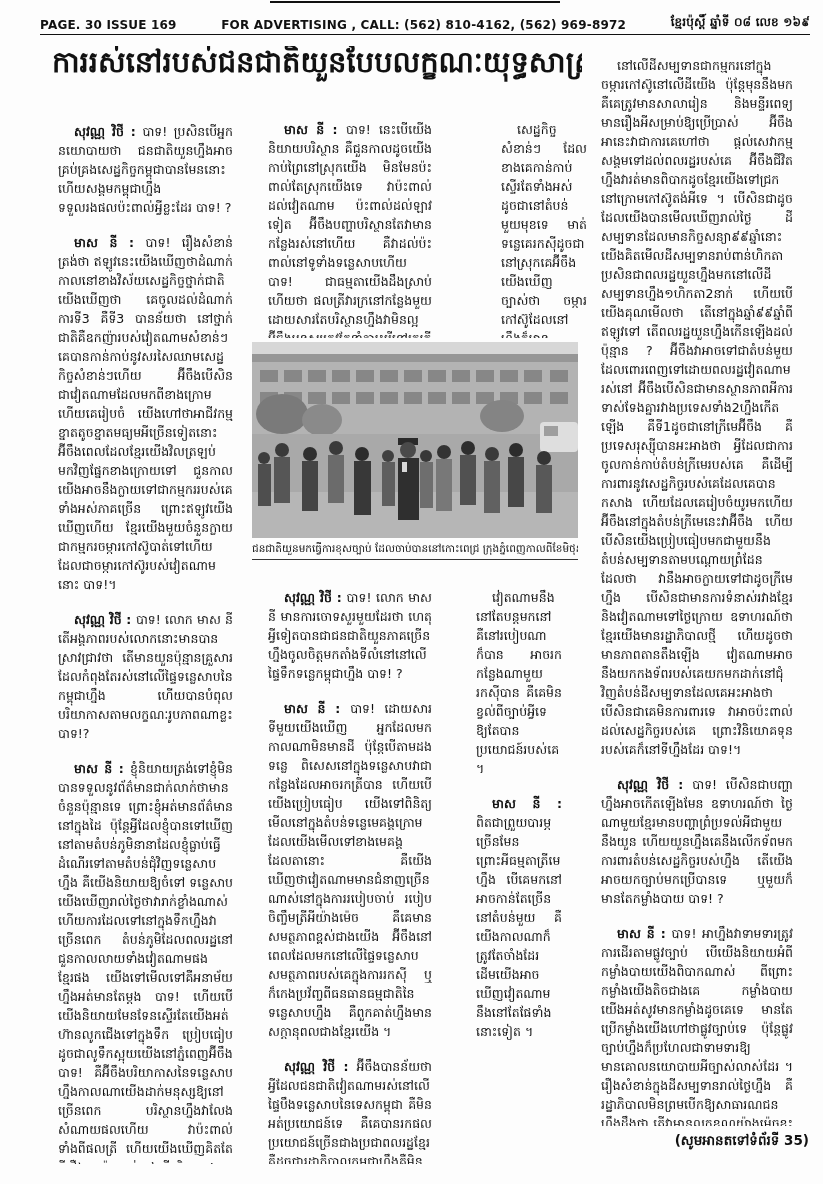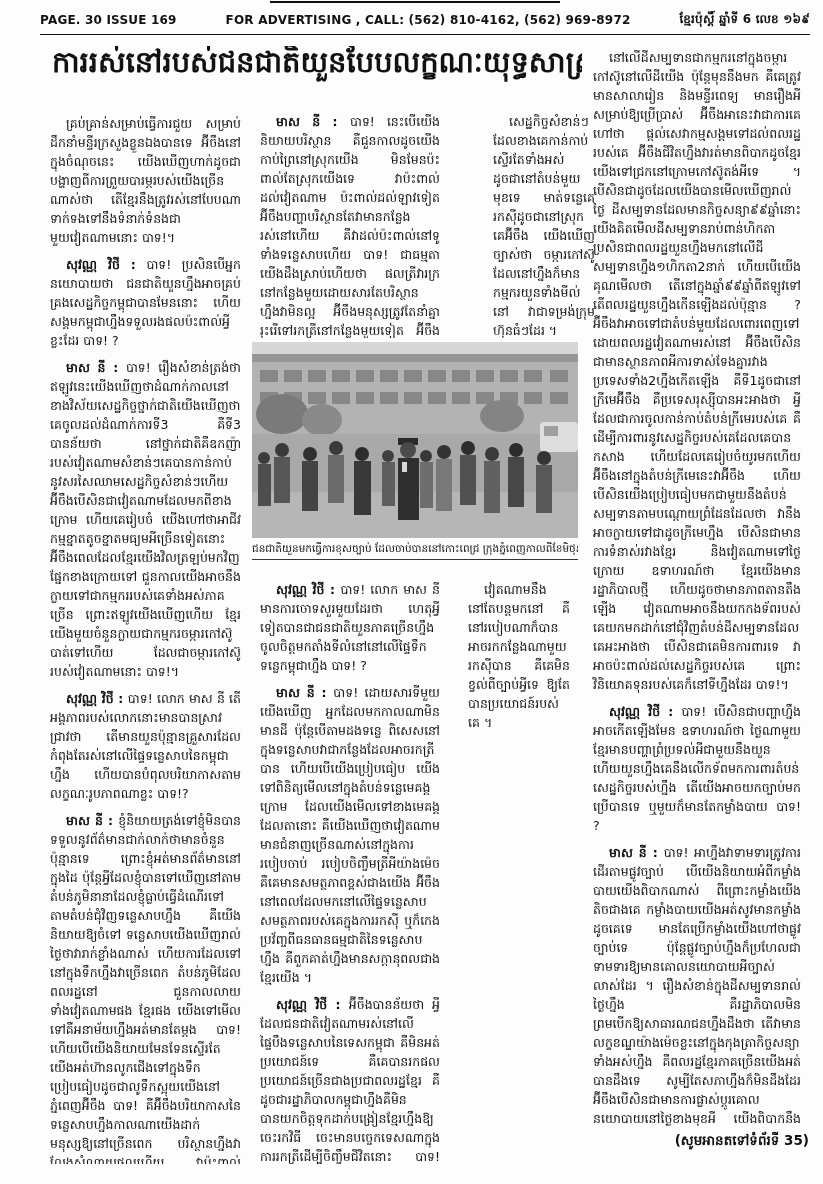--- a/index.html
+++ b/index.html
@@ -3,31 +3,31 @@
 <meta charset="utf-8">
 <style>
   html,body{margin:0;padding:0;}
   body{
     width:823px;height:1184px;position:relative;background:#fdfdfd;color:#111;
     font-family:"DejaVu Sans",sans-serif;overflow:hidden;
   }
   .rule{position:absolute;background:#111;}
   
   .masthead{position:absolute;left:40px;top:8px;width:770px;height:24px;
-    display:flex;justify-content:space-between;align-items:center;
+    display:flex;justify-content:space-between;align-items:flex-end;
     font-weight:bold;font-size:12px;letter-spacing:.2px;}
   .masthead .cell{white-space:nowrap;}
   .headline{
     position:absolute;left:52px;top:46px;width:530px;height:58px;
     font-size:29px;font-weight:bold;line-height:1.15;white-space:nowrap;overflow:hidden;
   }
   
   .col{position:absolute;overflow:hidden;text-align:justify;
     font-size:12.5px;line-height:19px;}
-  .col p{margin:8px;text-indent:16px;}
+  .col p{margin:16px;text-indent:16px;}
   .col p b{font-weight:bold;}
   #col1{left:42px; top:106px; width:207px; height:1058px;}
   #col2-top{left:252px; top:104px; width:196px; height:234px;}
   #col3-top{left:485px; top:104px; width:118px; height:234px;}
   #col2-bottom{left:252px; top:572px; width:196px; height:592px;}
   #col3-bottom{left:460px; top:572px; width:118px; height:592px;}
   #col4{left:585px; top:40px; width:224px; height:1086px;}
   
   .photo-wrap{position:absolute;left:252px;top:342px;width:326px;height:224px;}
   .photo{width:326px;height:196px;display:block;background:#bdbdbd;}
@@ -40,46 +40,46 @@
   }
 </style>
 </head>
 <body>
 
 <div class="rule" style="left:270px;top:1px;width:290px;height:2px;"></div>
 
 <div class="masthead">
   <span class="cell">PAGE. 30  ISSUE 169</span>
   <span class="cell">FOR ADVERTISING ,  CALL: (562) 810-4162, (562) 969-8972</span>
-  <span class="cell">ខ្មែរប៉ុស្ដិ៍ ឆ្នាំទី 6  លេខ ១៦៩</span>
+  <span class="cell">ខ្មែរប៉ុស្ដិ៍ ឆ្នាំទី ០៨  លេខ ១៦៩</span>
 </div>
 <div class="rule" style="left:40px;top:34px;width:770px;height:1px;"></div>
 
 <div class="headline">ការរស់នៅរបស់ជនជាតិយួនបែបលក្ខណៈយុទ្ធសាស្ត្រ...</div>
 
 <div class="col" id="col1">
-    <p>គ្រប់គ្រាន់សម្រាប់ធ្វើការជួយ សម្រាប់ដឹកនាំមន្ទីរក្រសួងខ្លួនឯងបានទេ អ៊ីចឹងនៅក្នុងចំណុចនេះ យើងឃើញហាក់ដូចជាបង្ហាញពីការព្រួយបារម្ភរបស់យើងច្រើនណាស់ថា តើខ្មែរនឹងត្រូវរស់នៅបែបណាទាក់ទងទៅនឹងទំនាក់ទំនងជាមួយវៀតណាមនោះ បាទ!។</p>
     <p><b>សុវណ្ណ វិថី : </b>បាទ! ប្រសិនបើអ្នកនយោបាយថា ជនជាតិយួនហ្នឹងអាចគ្រប់គ្រងសេដ្ឋកិច្ចកម្ពុជាបានមែននោះ ហើយសង្គមកម្ពុជាហ្នឹងទទួលរងផលប៉ះពាល់អ្វីខ្លះដែរ បាទ! ?</p>
     <p><b>មាស នី : </b>បាទ! រឿងសំខាន់ត្រង់ថា ឥឡូវនេះយើងឃើញថាដំណាក់កាលនៅខាងវិស័យសេដ្ឋកិច្ចថ្នាក់ជាតិយើងឃើញថា គេចូលដល់ដំណាក់ការទី3 គឺទី3 បានន័យថា នៅថ្នាក់ជាតិគឺឧកញ៉ារបស់វៀតណាមសំខាន់ៗគេបានកាន់កាប់នូវសរសៃឈាមសេដ្ឋកិច្ចសំខាន់ៗហើយ អ៊ីចឹងបើសិនជាវៀតណាមដែលមកពីខាងក្រោម ហើយគេរៀបចំ យើងហៅថាអាជីវកម្មខ្នាតតូចខ្នាតមធ្យមអីច្រើនទៀតនោះ អ៊ីចឹងពេលដែលខ្មែរយើងវិលត្រឡប់មកវិញផ្នែកខាងក្រោយទៅ ជួនកាលយើងអាចនឹងក្លាយទៅជាកម្មកររបស់គេទាំងអស់ភាគច្រើន ព្រោះឥឡូវយើងឃើញហើយ ខ្មែរយើងមួយចំនួនក្លាយជាកម្មករចម្ការកៅស៊ូបាត់ទៅហើយ ដែលជាចម្ការកៅស៊ូរបស់វៀតណាមនោះ បាទ!។</p>
     <p><b>សុវណ្ណ វិថី : </b>បាទ! លោក មាស នី តើអង្គភាពរបស់លោកនោះមានបានស្រាវជ្រាវថា តើមានយួនប៉ុន្មានគ្រួសារដែលកំពុងតែរស់នៅលើផ្ទៃទន្លេសាបនៃកម្ពុជាហ្នឹង ហើយបានបំពុលបរិយាកាសតាមលក្ខណៈរូបភាពណាខ្លះ បាទ!?</p>
     <p><b>មាស នី : </b>ខ្ញុំនិយាយត្រង់ទៅខ្ញុំមិនបានទទួលនូវព័ត៌មានជាក់លាក់ថាមានចំនួនប៉ុន្មានទេ ព្រោះខ្ញុំអត់មានព័ត៌មាននៅក្នុងដៃ ប៉ុន្តែអ្វីដែលខ្ញុំបានទៅឃើញនៅតាមតំបន់ភូមិនានាដែលខ្ញុំធ្លាប់ធ្វើដំណើរទៅតាមតំបន់ជុំវិញទន្លេសាបហ្នឹង គឺយើងនិយាយឱ្យចំទៅ ទន្លេសាបយើងឃើញរាល់ថ្ងៃថាវារាក់ខ្លាំងណាស់ ហើយការដែលទៅនៅក្នុងទឹកហ្នឹងវាច្រើនពេក តំបន់ភូមិដែលពលរដ្ឋនៅ ជួនកាលលាយទាំងវៀតណាមផង ខ្មែរផង យើងទៅមើលទៅគឺអនាម័យហ្នឹងអត់មានតែម្ដង បាទ! ហើយបើយើងនិយាយមែនទែនស្ទើរតែយើងអត់ហ៊ានលូកជើងទៅក្នុងទឹក ប្រៀបធៀបដូចជាលូទឹកស្អុយយើងនៅភ្នំពេញអ៊ីចឹង បាទ! គឺអ៊ីចឹងបរិយាកាសនៃទន្លេសាបហ្នឹងកាលណាយើងដាក់មនុស្សឱ្យនៅច្រើនពេក បរិស្ថានហ្នឹងវាលែងសំណាយផលហើយ វាប៉ះពាល់ទាំងពីផលត្រី ហើយយើងឃើញគិតតែពីរឿងការប៉ះពាល់ទៅលើបរិស្ថានផលត្រីអ៊ីចឹង ? ប៉ុន្តែការដែលអនុញ្ញាតឱ្យចំនួនមនុស្សទៅនៅច្រើនលើសលុបពេកទៅនៅក្នុងទន្លេសាបហ្នឹង គឺវាធ្វើឱ្យផលត្រីយើងវាហិនហោច ទាំងការចាប់ត្រីផង ទាំងការបំផ្លាញបរិស្ថាននេះផងដែរបាទ!។</p>
   </div>
 <div class="col" id="col2-top">
     <p><b>មាស នី : </b>បាទ! នេះបើយើងនិយាយបរិស្ថាន គឺជួនកាលដូចយើងកាប់ព្រៃនៅស្រុកយើង មិនមែនប៉ះពាល់តែស្រុកយើងទេ វាប៉ះពាល់ដល់វៀតណាម ប៉ះពាល់ដល់ឡាវទៀត អ៊ីចឹងបញ្ហាបរិស្ថានតែវាមានកន្លែងរស់នៅហើយ គឺវាដល់ប៉ះពាល់នៅទូទាំងទន្លេសាបហើយ បាទ! ជាធម្មតាយើងដឹងស្រាប់ហើយថា ផលត្រីវារក្រនៅកន្លែងមួយដោយសារតែបរិស្ថានហ្នឹងវាមិនល្អ អ៊ីចឹងមនុស្សត្រូវតែនាំគ្នារុះរើទៅរកត្រីនៅកន្លែងមួយទៀត អ៊ីចឹងចេញពីកន្លែងហ្នឹងទៅ១សម្រុកបំផ្លាញនៅកន្លែងមួយទៀត ដល់អ៊ីចឹងរឿងហ្នឹងវាមានពេញទន្លេសាបតែម្ដង ។</p>
   </div>
 <div class="col" id="col3-top">
     <p>សេដ្ឋកិច្ចសំខាន់ៗ ដែលខាងគេកាន់កាប់ស្ទើរតែទាំងអស់ ដូចជានៅតំបន់មួយមុខទេ មាត់ទន្លេគេរកស៊ីដូចជានៅស្រុកគេអ៊ីចឹង យើងឃើញច្បាស់ថា ចម្ការកៅស៊ូដែលនៅហ្នឹងក៏មានកម្មករយួនទាំងមីល់នៅ វាជាទម្រង់ក្រុមហ៊ុនធំៗដែរ ។</p>
   </div>
 <div class="col" id="col2-bottom">
     <p><b>សុវណ្ណ វិថី : </b>បាទ! លោក មាស នី មានការចោទសួរមួយដែរថា ហេតុអ្វីទៀតបានជាជនជាតិយួនភាគច្រើនហ្នឹងចូលចិត្តមកតាំងទីលំនៅនៅលើផ្ទៃទឹកទន្លេកម្ពុជាហ្នឹង បាទ! ?</p>
     <p><b>មាស នី : </b>បាទ! ដោយសារទីមួយយើងឃើញ អ្នកដែលមកកាលណាមិនមានដី ប៉ុន្តែបើតាមដងទន្លេ ពិសេសនៅក្នុងទន្លេសាបវាជាកន្លែងដែលអាចរកត្រីបាន ហើយបើយើងប្រៀបធៀប យើងទៅពិនិត្យមើលនៅក្នុងតំបន់ទន្លេមេគង្គក្រោម ដែលយើងមើលទៅខាងមេគង្គដែលតានោះ គឺយើងឃើញថាវៀតណាមមានជំនាញច្រើនណាស់នៅក្នុងការរបៀបចាប់ របៀបចិញ្ចឹមត្រីអីយ៉ាងម៉េច គឺគេមានសមត្ថភាពខ្ពស់ជាងយើង អ៊ីចឹងនៅពេលដែលមកនៅលើផ្ទៃទន្លេសាបសមត្ថភាពរបស់គេក្នុងការរកស៊ី ឬក៏កេងប្រវ័ញ្ចពីធនធានធម្មជាតិនៃទន្លេសាបហ្នឹង គឺពួកគាត់ហ្នឹងមានសក្ដានុពលជាងខ្មែរយើង ។</p>
     <p><b>សុវណ្ណ វិថី : </b>អ៊ីចឹងបានន័យថា អ្វីដែលជនជាតិវៀតណាមរស់នៅលើផ្ទៃបឹងទន្លេសាបនៃទេសកម្ពុជា គឺមិនអត់ប្រយោជន៍ទេ គឺគេបានរកផលប្រយោជន៍ច្រើនជាងប្រជាពលរដ្ឋខ្មែរ គឺដូចជារដ្ឋាភិបាលកម្ពុជាហ្នឹងគឺមិនបានយកចិត្តទុកដាក់បង្រៀនខ្មែរហ្នឹងឱ្យចេះរកវិធី ចេះមានបច្ចេកទេសណាក្នុងការរកត្រីដើម្បីចិញ្ចឹមជីវិតនោះ បាទ! ហើយអ្វីដែលរដ្ឋាភិបាលនៅតែព្រងើយកន្តើយនោះ តើលោកយល់ទេ ហេតុអ្វីបានជារដ្ឋាភិបាលធ្វើបែបនេះ បាទ! ?</p>
   </div>
 <div class="col" id="col3-bottom">
     <p>វៀតណាមនឹងនៅតែបន្តមកនៅ គឺនៅរបៀបណាក៏បាន អាចរកកន្លែងណាមួយរកស៊ីបាន គឺគេមិនខ្វល់ពីច្បាប់អ្វីទេ ឱ្យតែបានប្រយោជន៍របស់គេ ។</p>
+    <p><b>មាស នី : </b>ពិតជាព្រួយបារម្ភច្រើនមែន ព្រោះអីធម្មតាត្រីមេហ្នឹង បើគេមកនៅអាចកាន់តែច្រើននៅតំបន់មួយ គឺយើងកាលណាក៏ត្រូវតែចាំងដែរ ដើមយើងអាចឃើញវៀតណាមនឹងនៅតែផែទាំងនោះទៀត ។</p>
   </div>
 <div class="col" id="col4">
     <p>នៅលើដីសម្បទានជាកម្មករនៅក្នុងចម្ការកៅស៊ូនៅលើដីយើង ប៉ុន្តែមុននឹងមក គឺគេត្រូវមានសាលារៀន និងមន្ទីរពេទ្យ មានរឿងអីសម្រាប់ឱ្យប្រើប្រាស់ អ៊ីចឹងអានេះវាជាការគេហៅថា ផ្ដល់សេវាកម្មសង្គមទៅដល់ពលរដ្ឋរបស់គេ អ៊ីចឹងជីវិតហ្នឹងវារត់មានពិបាកដូចខ្មែរយើងទៅជ្រកនៅក្រោមកៅស៊ូតង់អីទេ ។ បើសិនជាដូចដែលយើងបានមើលឃើញរាល់ថ្ងៃ ដីសម្បទានដែលមានកិច្ចសន្យា៩៩ឆ្នាំនោះ យើងគិតមើលដីសម្បទានរាប់ពាន់ហិកតា ប្រសិនជាពលរដ្ឋយួនហ្នឹងមកនៅលើដីសម្បទានហ្នឹង១ហិកតា2នាក់ ហើយបើយើងគុណមើលថា តើនៅក្នុងឆ្នាំ៩៩ឆ្នាំពីឥឡូវទៅ តើពលរដ្ឋយួនហ្នឹងកើនឡើងដល់ប៉ុន្មាន ? អ៊ីចឹងវាអាចទៅជាតំបន់មួយដែលពោរពេញទៅដោយពលរដ្ឋវៀតណាមរស់នៅ អ៊ីចឹងបើសិនជាមានស្ថានភាពអីការទាស់ទែងគ្នារវាងប្រទេសទាំង2ហ្នឹងកើតឡើង គឺទី1ដូចជានៅក្រីមេអ៊ីចឹង គឺប្រទេសរុស្ស៊ីបានអះអាងថា អ្វីដែលជាការចូលកាន់កាប់តំបន់ក្រីមេរបស់គេ គឺដើម្បីការពារនូវសេដ្ឋកិច្ចរបស់គេដែលគេបានកសាង ហើយដែលគេរៀបចំយូរមកហើយ អ៊ីចឹងនៅក្នុងតំបន់ក្រីមេនេះវាអ៊ីចឹង ហើយបើសិនយើងប្រៀបធៀបមកជាមួយនឹងតំបន់សម្បទានតាមបណ្ដោយព្រំដែនដែលថា វានឹងអាចក្លាយទៅជាដូចក្រីមេហ្នឹង បើសិនជាមានការទំនាស់រវាងខ្មែរ និងវៀតណាមទៅថ្ងៃក្រោយ ឧទាហរណ៍ថា ខ្មែរយើងមានរដ្ឋាភិបាលថ្មី ហើយដូចថាមានភាពតានតឹងឡើង វៀតណាមអាចនឹងយកកងទ័ពរបស់គេយកមកដាក់នៅជុំវិញតំបន់ដីសម្បទានដែលគេអះអាងថា បើសិនជាគេមិនការពារទេ វាអាចប៉ះពាល់ដល់សេដ្ឋកិច្ចរបស់គេ ព្រោះវិនិយោគទុនរបស់គេក៏នៅទីហ្នឹងដែរ បាទ!។</p>
     <p><b>សុវណ្ណ វិថី : </b>បាទ! បើសិនជាបញ្ហាហ្នឹងអាចកើតឡើងមែន ឧទាហរណ៍ថា ថ្ងៃណាមួយខ្មែរមានបញ្ហាព្រំប្រទល់អីជាមួយនឹងយួន ហើយយួនហ្នឹងគេនឹងលើកទ័ពមកការពារតំបន់សេដ្ឋកិច្ចរបស់ហ្នឹង តើយើងអាចយកច្បាប់មកប្រើបានទេ ឬមួយក៏មានតែកម្លាំងបាយ បាទ! ?</p>
     <p><b>មាស នី : </b>បាទ! អាហ្នឹងវាទាមទារត្រូវការដើរតាមផ្លូវច្បាប់ បើយើងនិយាយអំពីកម្លាំងបាយយើងពិបាកណាស់ ពីព្រោះកម្លាំងយើងតិចជាងគេ កម្លាំងបាយយើងអត់សូវមានកម្លាំងដូចគេទេ មានតែប្រើកម្លាំងយើងហៅថាផ្លូវច្បាប់ទេ ប៉ុន្តែផ្លូវច្បាប់ហ្នឹងក៏ប្រហែលជាទាមទារឱ្យមានគោលនយោបាយអីច្បាស់លាស់ដែរ ។ រឿងសំខាន់ក្នុងដីសម្បទានរាល់ថ្ងៃហ្នឹង គឺរដ្ឋាភិបាលមិនព្រមបើកឱ្យសាធារណជនហ្នឹងដឹងថា តើវាមានលក្ខខណ្ឌយ៉ាងម៉េចខ្លះនៅក្នុងកុងត្រាកិច្ចសន្យាទាំងអស់ហ្នឹង គឺពលរដ្ឋខ្មែរភាគច្រើនយើងអត់បានដឹងទេ សូម្បីតែសភាហ្នឹងក៏មិនដឹងដែរ អ៊ីចឹងបើសិនជាមានការផ្លាស់ប្ដូរគោលនយោបាយនៅថ្ងៃខាងមុខអី យើងពិបាកនឹងយល់ថា តើវានឹងមានរឿងអីខ្លះកើតឡើងទៀត បើសិនជាយើងធ្វើការតវ៉ាផ្នែកផ្លូវច្បាប់នោះ ដោយសារតែកិច្ចសន្យាទាំងអស់ហ្នឹងវាស្ថិតនៅក្នុងភាពអាថ៌កំបាំង បាទ!។</p>
     <p><b>សុវណ្ណ វិថី : </b>បាទ! អរគុណជាថ្មីលោក មាស នី អ្វីដែលលោកបានលើកឡើងនេះ យើងមើលថា សុទ្ធតែជាបញ្ហាគ្រោះថ្នាក់នៃប្រទេសជាតិខ្មែរហ្នឹងទាំងស្រុងតែម្ដង តើលោកមើលឃើញថា គណបក្សសង្គ្រោះជាតិដែលព្រមទៅជួបជាមួយគណបក្សប្រជាជនកម្ពុជា តើរឿងអាចនឹងជួយធ្វើម៉េចកុំឱ្យស្ថានភាព</p>
   </div>
 
 <div class="photo-wrap">
   <svg class="photo" viewBox="0 0 326 196" xmlns="http://www.w3.org/2000/svg" role="img">

